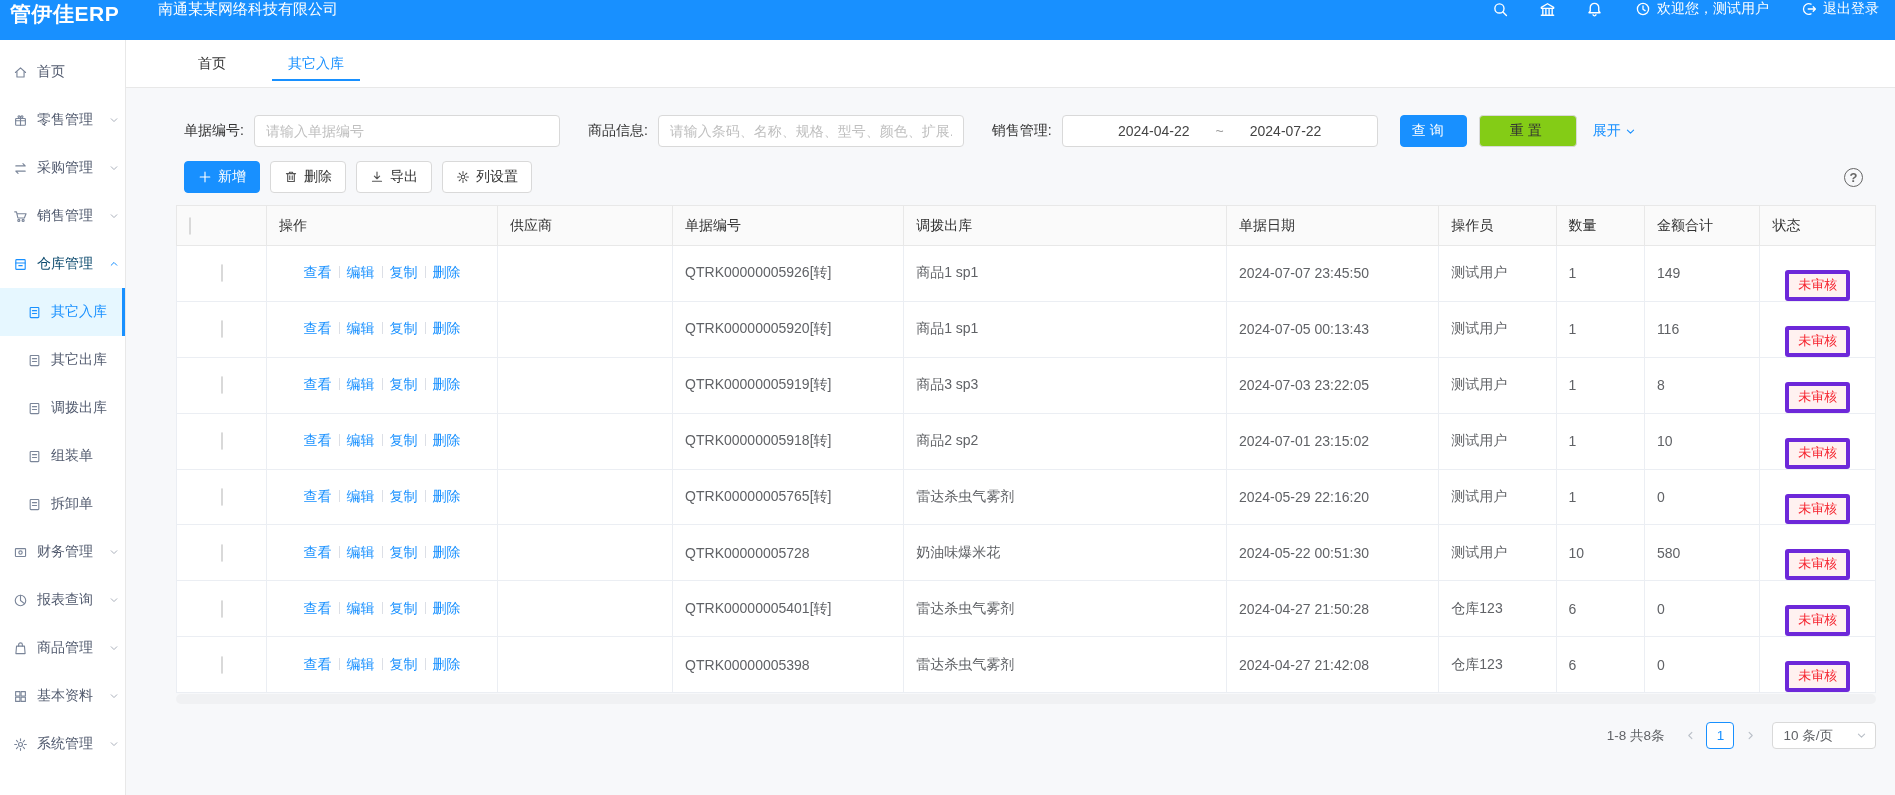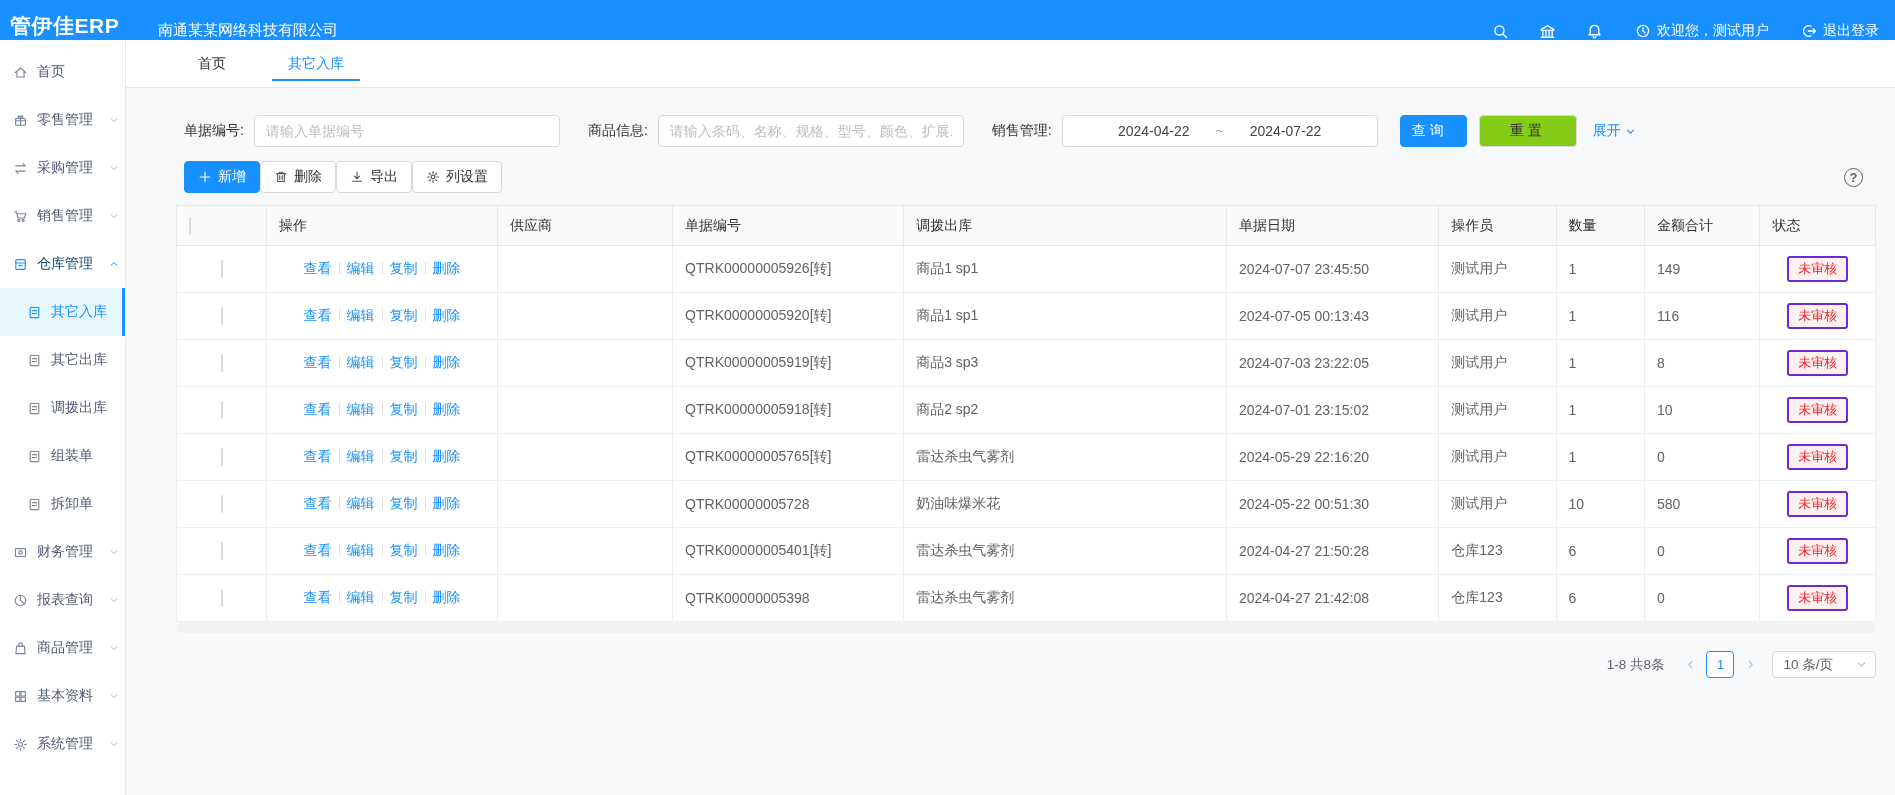--- a/index.html
+++ b/index.html
@@ -1,20 +1,20 @@
 <!DOCTYPE html>
 <html><head>
 <meta charset="utf-8">
 <style>
   * { margin:0; padding:0; box-sizing:border-box; }
   html,body { background:#e9ebee; }
   .app { width:1895px; height:795px; background:#fff; font-family:"Liberation Sans","DejaVu Sans",sans-serif; display:flex; flex-direction:column; overflow:hidden; position:relative; }
 
   
-  .topbar { flex:0 0 40px; background:#1890ff; color:#fff; display:flex; align-items:flex-end; padding:0 16px 0 10px; }
+  .topbar { flex:0 0 40px; background:#1890ff; color:#fff; display:flex; align-items:flex-start; padding:0 16px 0 10px; }
   .logo { font-size:21px; font-weight:bold; width:148px; letter-spacing:.5px; white-space:nowrap; }
   .company { font-size:15px; white-space:nowrap; }
   .topbar-right { margin-left:auto; display:flex; align-items:center; font-size:14px; }
   .tb-icon { display:flex; align-items:center; margin-left:30px; cursor:pointer; }
   .tb-icon svg { width:17px; height:17px; stroke:#fff; fill:none; stroke-width:1.3; stroke-linecap:round; stroke-linejoin:round; }
   .tb-group { display:flex; align-items:center; margin-left:32px; cursor:pointer; }
   .tb-group svg { width:16px; height:16px; stroke:#fff; fill:none; stroke-width:1.3; stroke-linecap:round; stroke-linejoin:round; margin-right:6px; }
 
   
   .bodyrow { flex:1; display:flex; min-height:0; }
@@ -52,36 +52,36 @@
   .date-box .sep-tilde { color:#999; margin:0 26px; }
   .btn { height:32px; border-radius:4px; font-size:14px; display:inline-flex; align-items:center; justify-content:center; cursor:pointer; font-family:inherit; }
   .btn-primary { background:#1890ff; color:#fff; border:1px solid #1890ff; padding:0 18px; letter-spacing:4px; }
   .btn-plain { background:#84cc16; color:#333; border:1px solid #d9d9d9; padding:0 30px; letter-spacing:4px; }
   .q-btn { margin-left:22px;padding-left:11px; }
   .r-btn { margin-left:12px; }
   .expand-link { display:flex; align-items:center; color:#1890ff; font-size:14px; margin-left:16px; cursor:pointer; }
   .expand-link svg { width:11px; height:11px; stroke:#1890ff; fill:none; stroke-width:1.6; stroke-linecap:round; stroke-linejoin:round; margin-left:4px; }
 
   .toolbar-row { display:flex; align-items:center; margin:14px 0 0 8px; }
-  .t-btn { height:32px; border-radius:4px; font-size:14px; display:inline-flex; align-items:center; padding:0 13px; cursor:pointer; background:#fff; border:1px solid #d9d9d9; color:#333; margin-right:0;text-align:right; }
+  .t-btn { height:32px; border-radius:4px; font-size:14px; display:inline-flex; align-items:center; padding:0 13px; cursor:pointer; background:#fff; border:1px solid #d9d9d9; color:#333; margin-right:10px;text-align:right; }
   .t-btn svg { width:14px; height:14px; stroke:#555; fill:none; stroke-width:1.3; stroke-linecap:round; stroke-linejoin:round; margin-right:6px; }
   .t-btn.primary { background:#1890ff; border-color:#1890ff; color:#fff; }
   .t-btn.primary svg { stroke:#fff; }
   .help { margin-left:auto; margin-right:12px; width:19px; height:19px; border:1.5px solid #666; border-radius:50%; color:#666; font-size:13px; font-weight:bold; display:flex; align-items:center; justify-content:center; cursor:pointer; }
 
   
   .tablewrap { margin-top:12px; }
   table.grid { width:1700px; border-collapse:collapse; background:#fff; table-layout:fixed; }
   table.grid th { background:#fafafa; height:40px; font-size:14px; color:#333; font-weight:500; border:1px solid #e8e8e8; padding:0 12px; text-align:left; white-space:nowrap; }
   table.grid td { background:#fff; height:47px; font-size:14px; color:#606266; border:1px solid #ebeef3; padding:0 12px; white-space:nowrap; overflow:hidden; }
   th.c, td.c { text-align:center; padding:0 4px; }
   .cb { width:16px; height:16px; border:1px solid #d9d9d9; border-radius:2px; background:#fff; margin:0 auto; cursor:pointer; }
   .act a { color:#1890ff; text-decoration:none; cursor:pointer; }
   .vsep { display:inline-block; width:1px; height:12px; background:#dcdfe6; margin:0 7px; vertical-align:-1px; }
-  .badge { display:inline-block; padding:3px 9px; font-size:13px; color:#f5222d; background:#fff1f0; border:2px solid #6d28d9; border-radius:3px; line-height:1.3; }
+  .badge { display:inline-block; padding:3px 9px; font-size:13px; color:#f5222d; background:#fff1f0; border:4px solid #6d28d9; border-radius:3px; line-height:1.3;margin-top:24px; }
   .scrollstrip { width:1700px; height:10px; background:#f0f1f3; border-radius:5px; margin-top:1px; }
 
   
   .pager { width:1700px; display:flex; align-items:center; justify-content:flex-end; margin-top:18px; font-size:13.5px; color:#606266; }
   .pager .total { margin-right:14px; }
   .pg-arrow { width:24px; height:26px; display:flex; align-items:center; justify-content:center; cursor:pointer; }
   .pg-arrow svg { width:11px; height:11px; stroke:#b9bfc7; fill:none; stroke-width:1.6; stroke-linecap:round; stroke-linejoin:round; }
   .pg-num { min-width:28px; height:27px; border:1px solid #1890ff; border-radius:4px; color:#1890ff; display:flex; align-items:center; justify-content:center; margin:0 4px; background:#fff; cursor:pointer; }
   .pg-size { height:27px; border:1px solid #d9d9d9; border-radius:4px; background:#fff; display:flex; align-items:center; padding:0 8px 0 10px; margin-left:10px; color:#606266; cursor:pointer;gap:16px; }
   .pg-size svg { width:11px; height:11px; stroke:#b9bfc7; fill:none; stroke-width:1.6; stroke-linecap:round; stroke-linejoin:round; margin-left:7px; }

